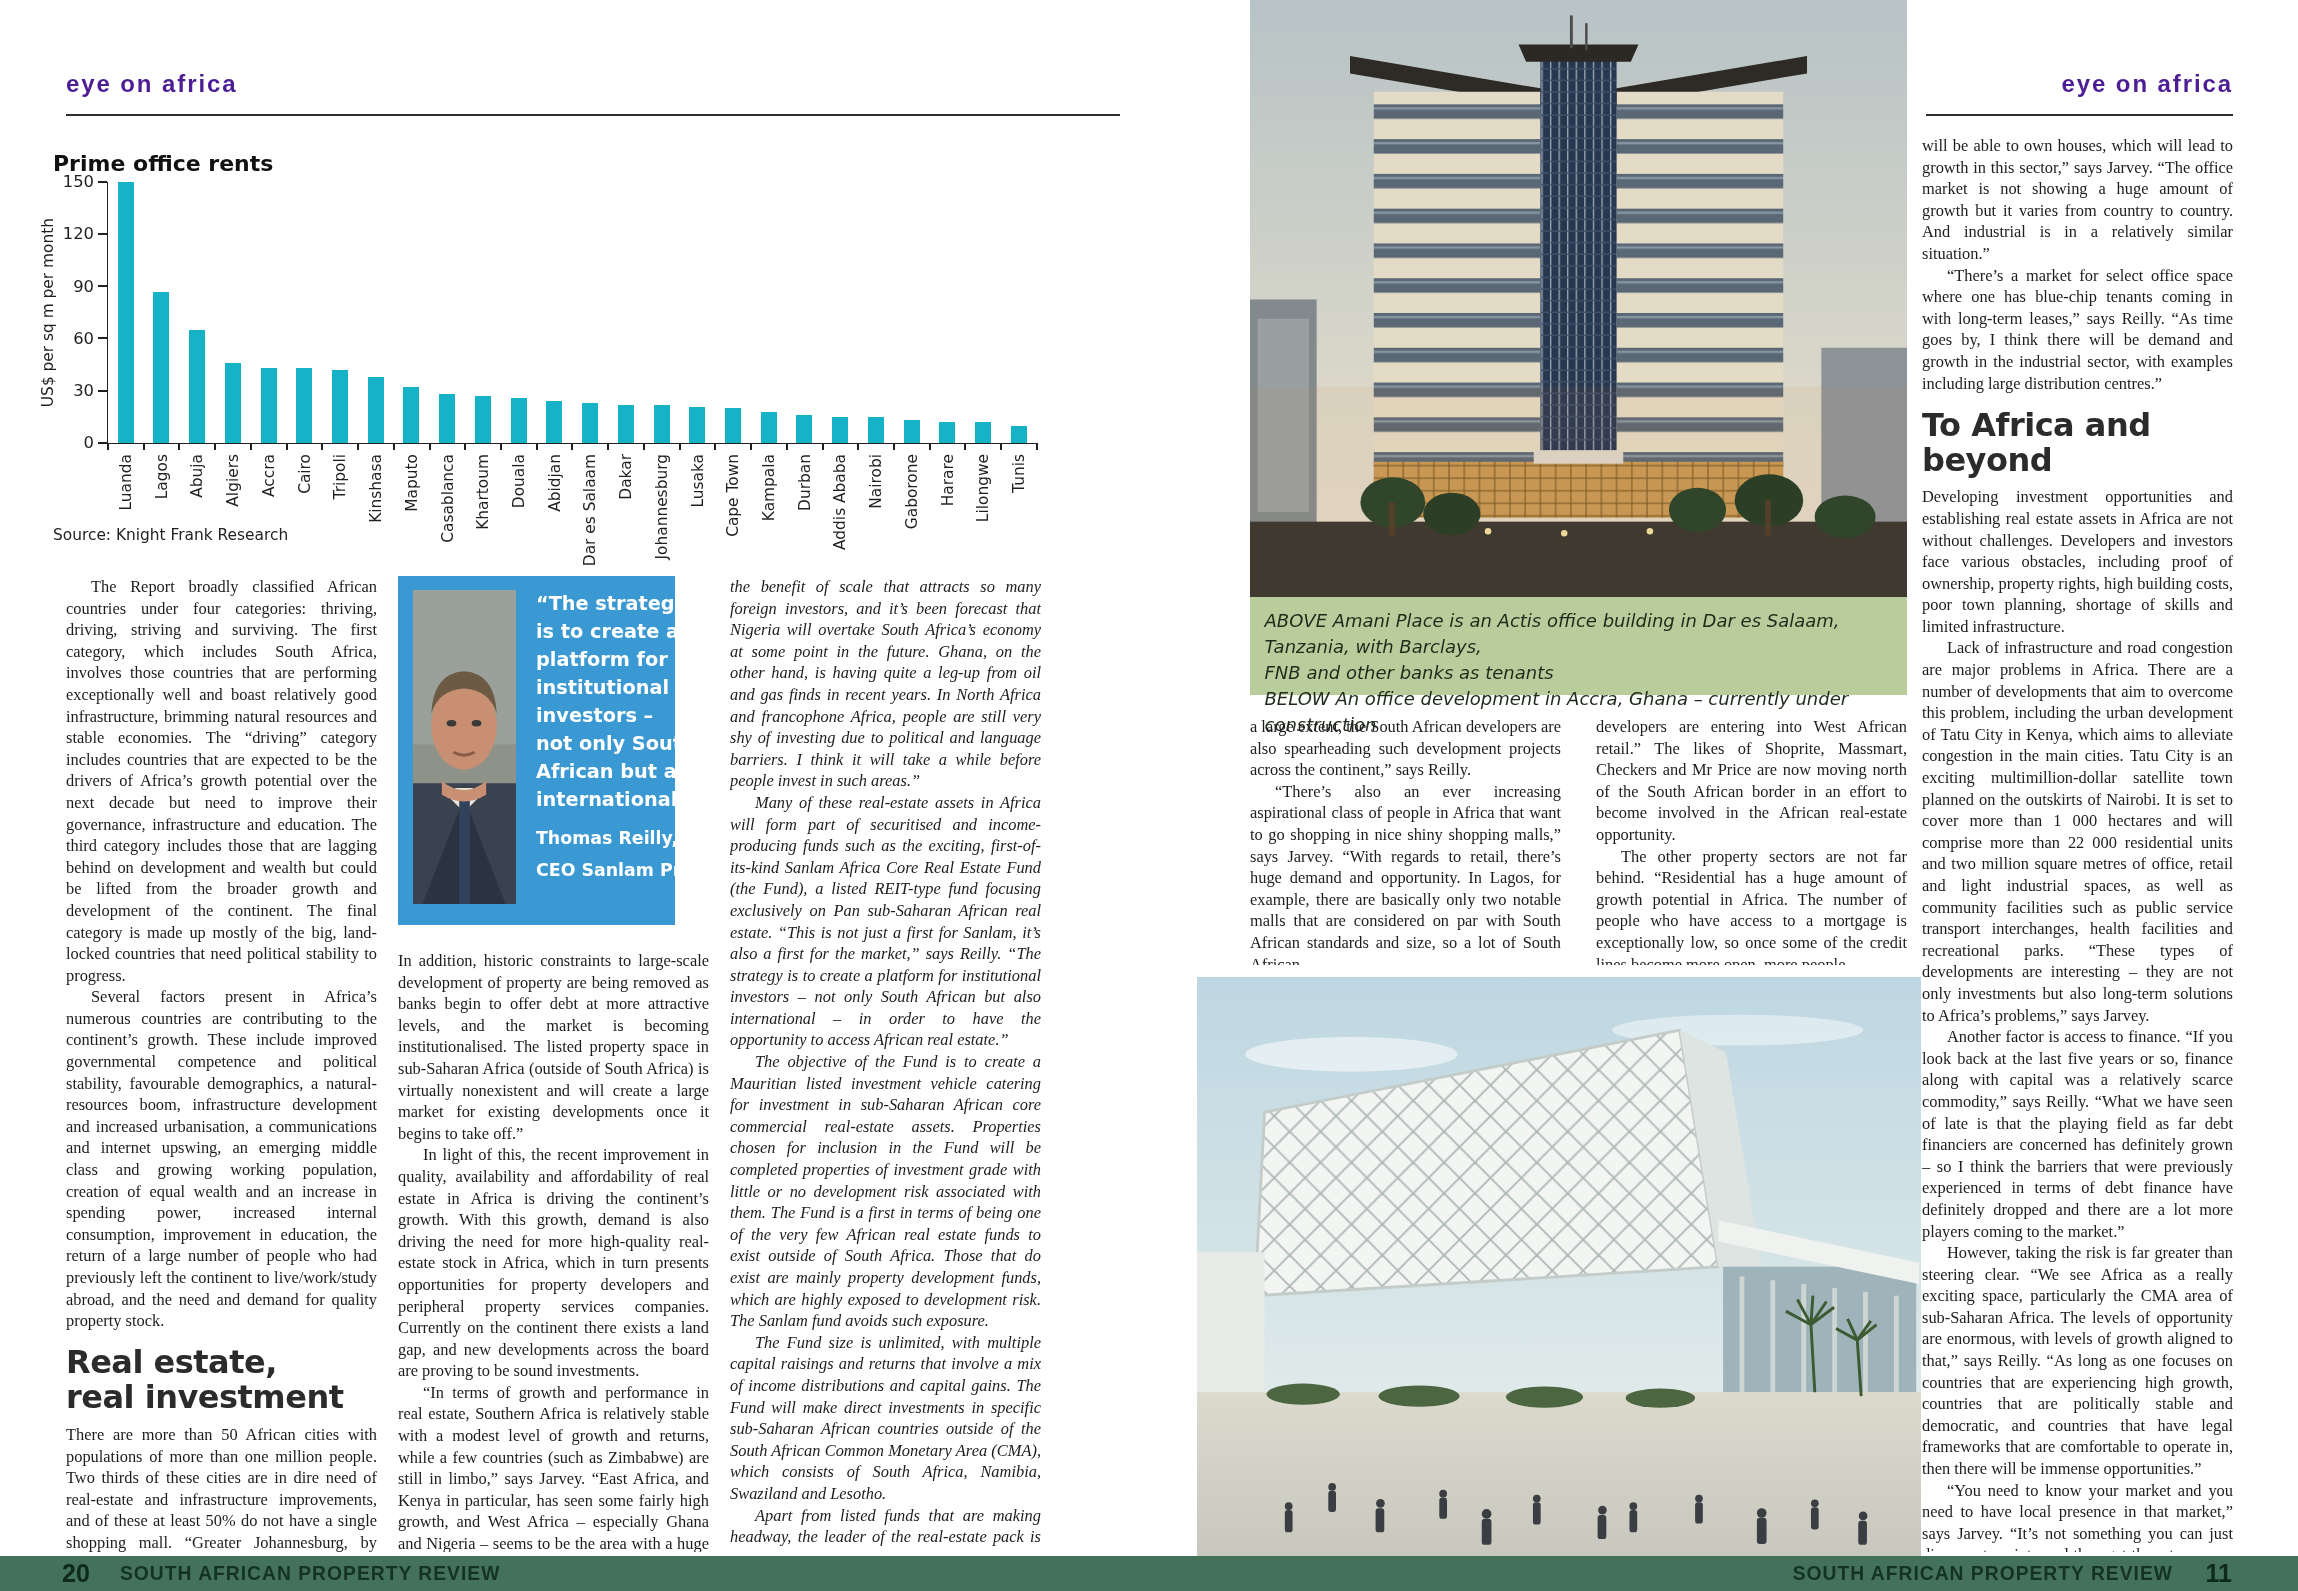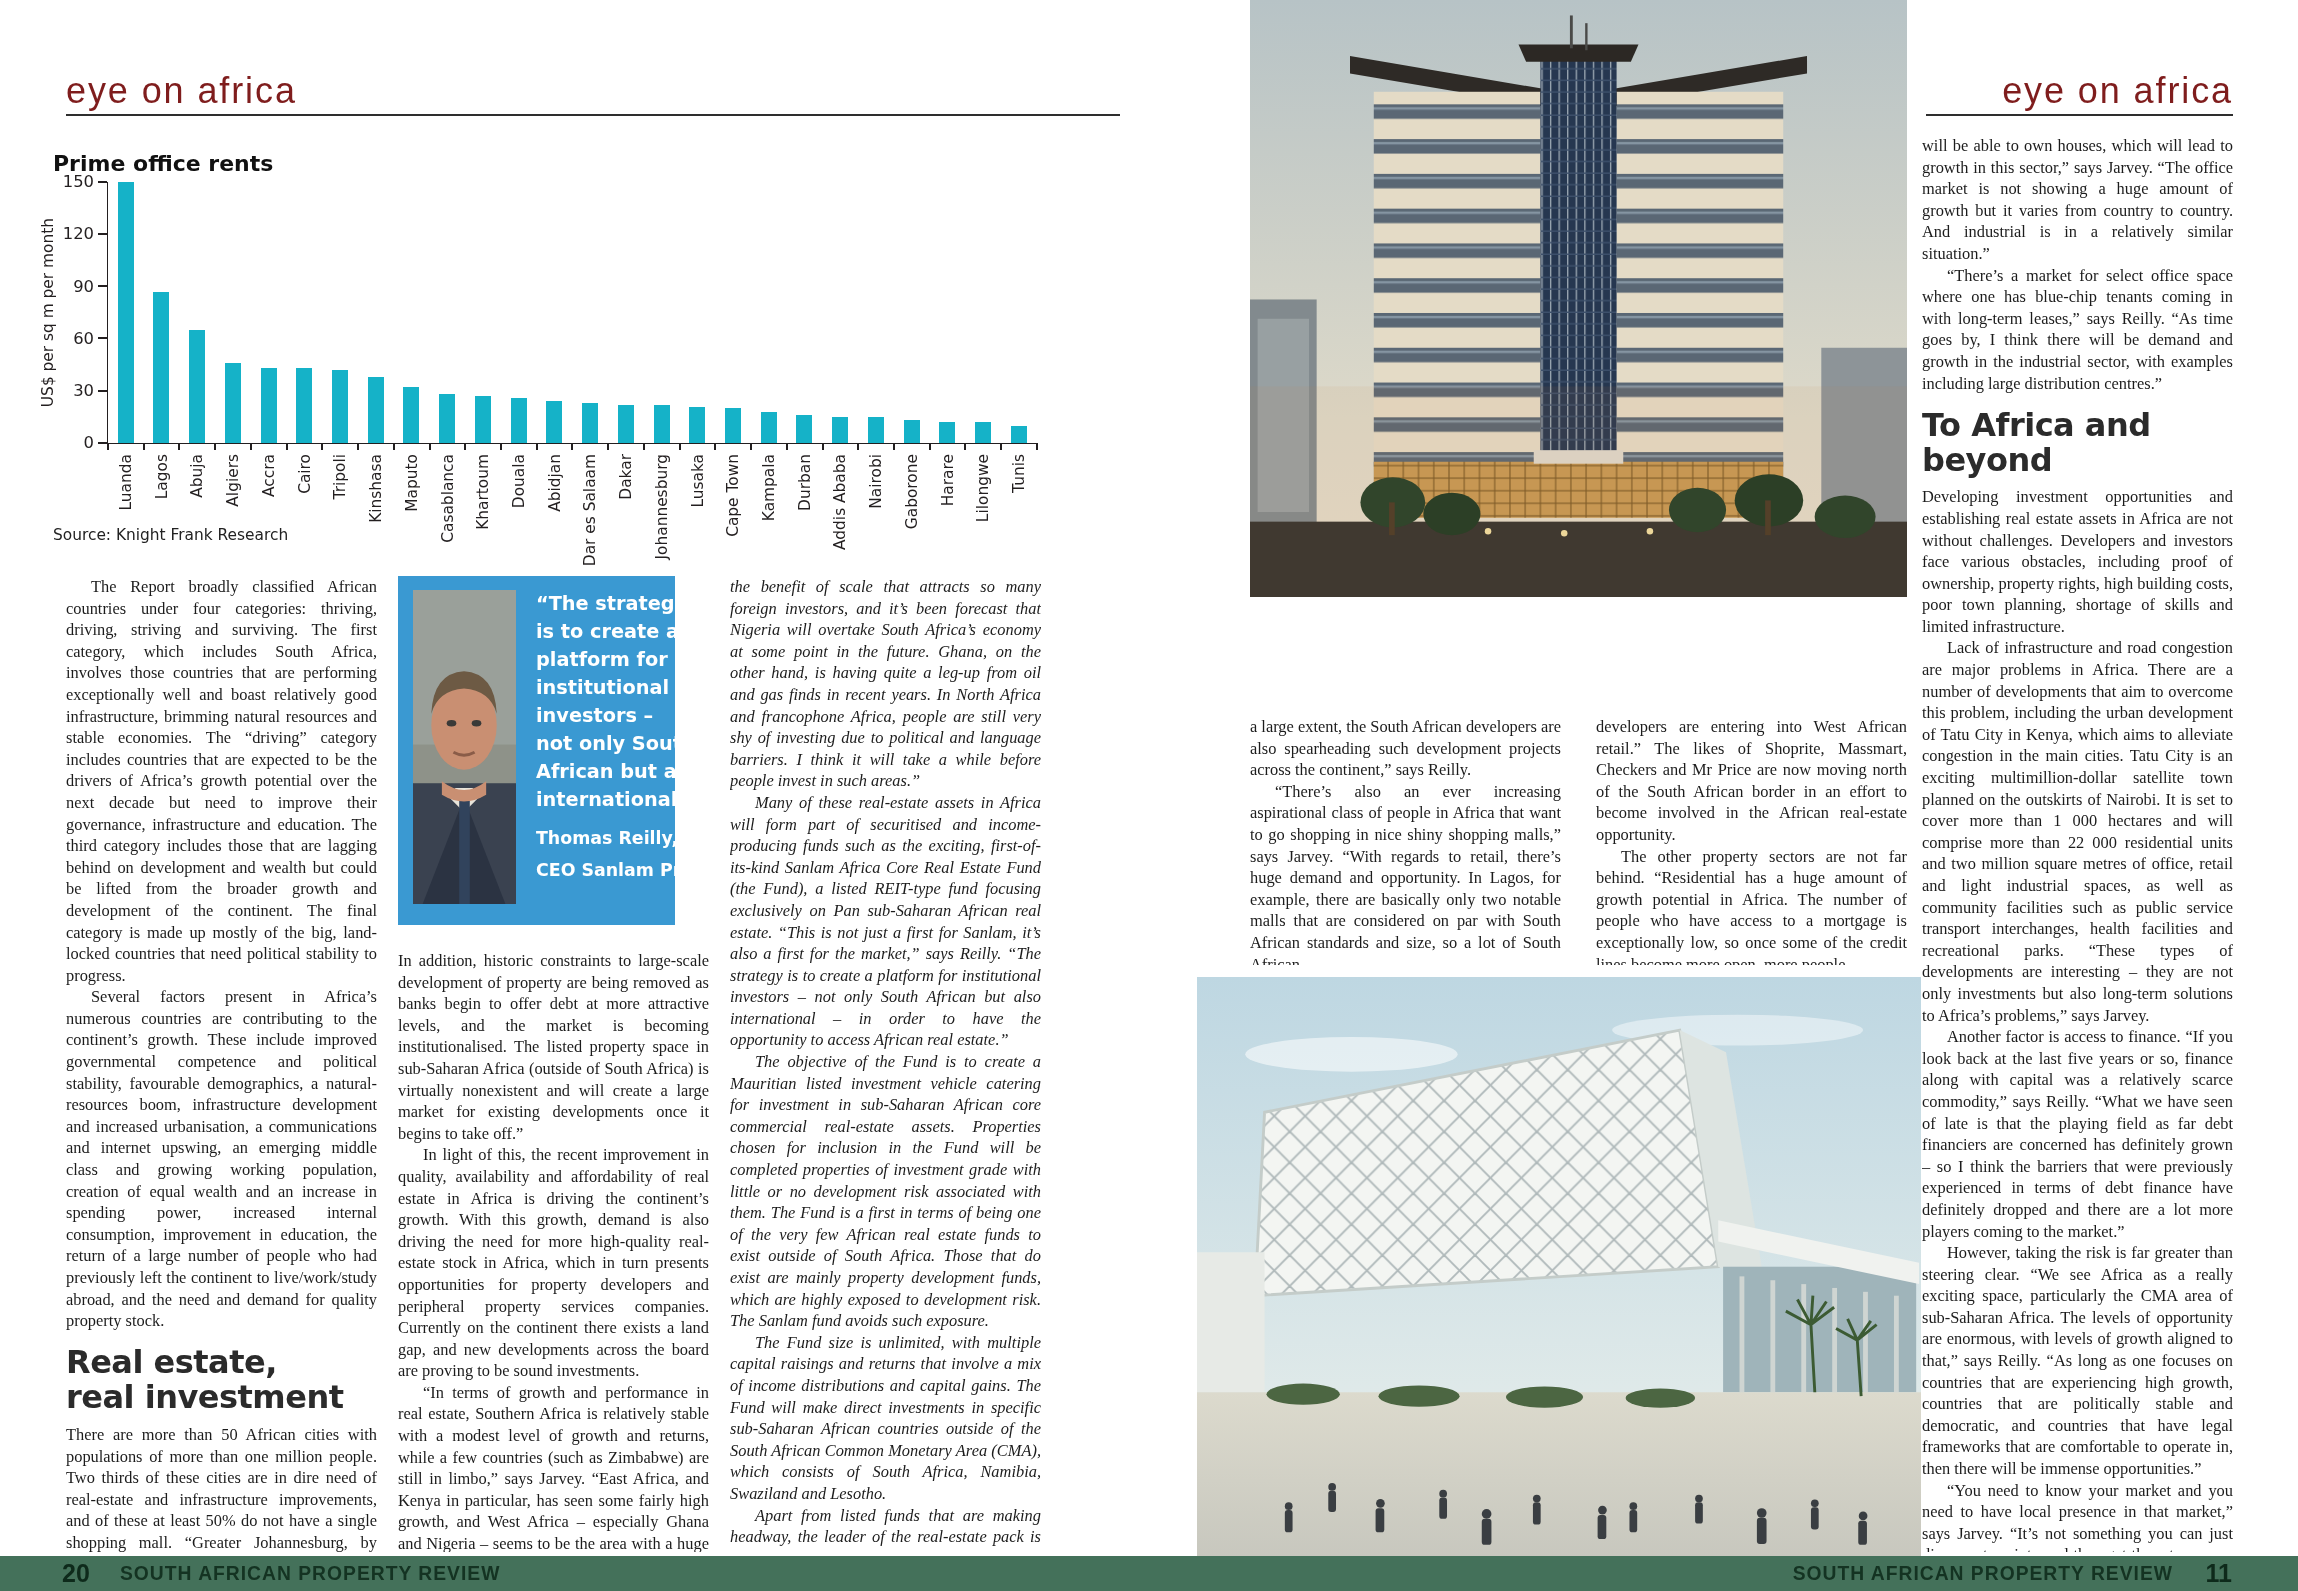--- a/index.html
+++ b/index.html
@@ -1,20 +1,20 @@
 <!DOCTYPE html>
 <html><head>
 <meta charset="utf-8">
 <style>
   html,body{margin:0;padding:0;background:#9a9a9a;}
   #spread{position:relative;width:2299px;height:1591px;background:#ffffff;overflow:hidden;
           font-family:"Liberation Serif",serif;color:#222;}
   
-  .eoa{position:absolute;font-family:"Liberation Sans",sans-serif;font-weight:400;
-       font-size:36px;color:#7f1d1d;letter-spacing:1.9px;}
+  .eoa{position:absolute;font-family:"Liberation Sans",sans-serif;font-weight:700;
+       font-size:24px;color:#4c1d95;letter-spacing:1.9px;}
   .rule{position:absolute;height:1.9px;background:#2e2e2e;}
   
   .chart-title{position:absolute;left:53px;top:151px;font-family:"DejaVu Sans",sans-serif;
        font-weight:bold;font-size:22px;color:#111;}
   #chart-plot{position:absolute;left:107px;top:182px;width:929px;height:261px;
        border-left:1.9px solid #231f20;border-bottom:1.9px solid #231f20;}
   .bar{position:absolute;bottom:0;width:16.4px;}
   .ytick-lab{position:absolute;right:13.5px;width:58px;text-align:right;
        font-family:"DejaVu Sans",sans-serif;font-size:16.4px;color:#231f20;}
   .ytick-mark{position:absolute;width:8.7px;height:1.9px;background:#231f20;left:-9.7px;}
@@ -314,20 +314,25 @@
     <ellipse cx="545" cy="518" rx="36" ry="27" fill="#1f3a24"></ellipse>
     <ellipse cx="625" cy="535" rx="32" ry="22" fill="#24402a"></ellipse>
     <rect x="146" y="520" width="6" height="34" fill="#4a3b28"></rect>
     <rect x="541" y="518" width="6" height="36" fill="#4a3b28"></rect>
     <circle cx="250" cy="550" r="3.4" fill="#f0dfa2"></circle>
     <circle cx="330" cy="552" r="3.4" fill="#f0dfa2"></circle>
     <circle cx="420" cy="550" r="3.4" fill="#f0dfa2"></circle>
     <rect x="0" y="400" width="690" height="218" fill="#c97b3a" opacity="0.08"></rect>
   </svg>
 
+  <div id="caption-box">
+    <div>ABOVE Amani Place is an Actis office building in Dar es Salaam, Tanzania, with Barclays,</div>
+    <div>FNB and other banks as tenants</div>
+    <div>BELOW An office development in Accra, Ghana – currently under construction</div>
+  </div>
 
   <div class="col" style="left:1250px;top:716px;height:249px;">
     <p>a large extent, the South African developers are also spearheading such development projects across the continent,” says Reilly.</p>
     <p class="ind">“There’s also an ever increasing aspirational class of people in Africa that want to go shopping in nice shiny shopping malls,” says Jarvey. “With regards to retail, there’s huge demand and opportunity. In Lagos, for example, there are basically only two notable malls that are considered on par with South African standards and size, so a lot of South African</p>
   </div>
   <div class="col" style="left:1596px;top:716px;height:249px;">
     <p>developers are entering into West African retail.” The likes of Shoprite, Massmart, Checkers and Mr Price are now moving north of the South African border in an effort to become involved in the African real-estate opportunity.</p>
     <p class="ind">The other property sectors are not far behind. “Residential has a huge amount of growth potential in Africa. The number of people who have access to a mortgage is exceptionally low, so once some of the credit lines become more open, more people</p>
   </div>
 

